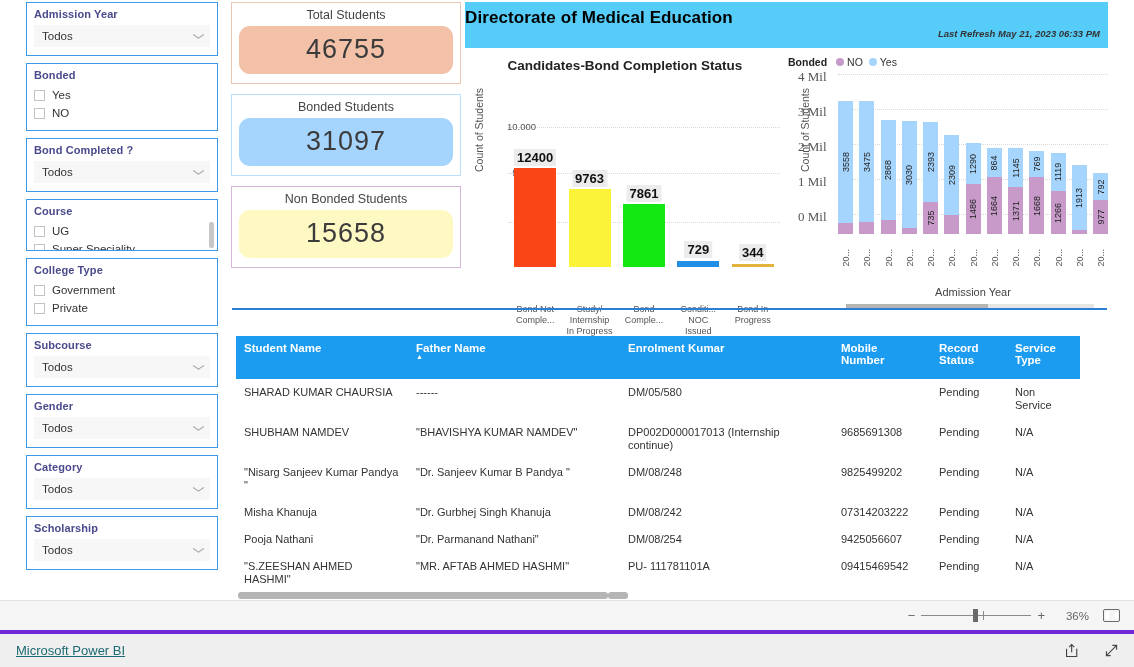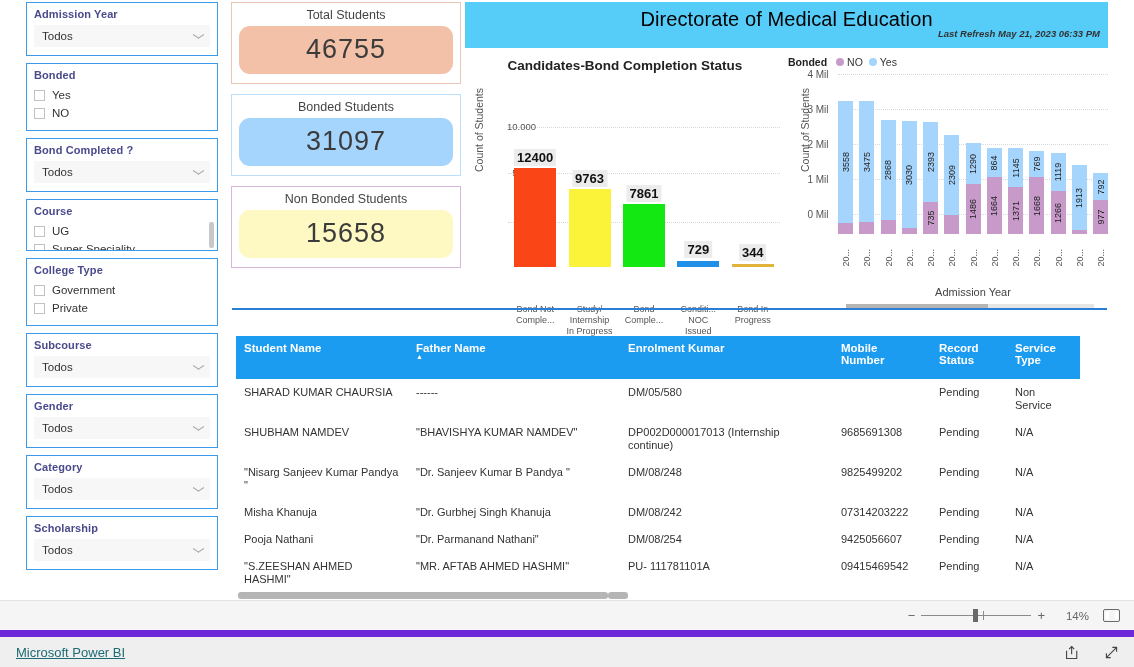--- a/index.html
+++ b/index.html
@@ -69,21 +69,21 @@
   .kpi-value.peach  { background: #f2c1a8; }
   .kpi-value.blue   { background: #a5d4fd; }
   .kpi-value.purple { background: #fef9c3; }
 
   
   .banner {
     position: absolute; left: 465px; top: 2px; width: 643px; height: 46px;
     background: #56ccf8; color: #000;
   }
   .banner-title {
-    text-align: center; font-size: 20px; font-weight: normal; padding-top: 6px;
+    text-align: left; font-size: 17px; font-weight: bold; padding-top: 6px;
     letter-spacing: .1px;
   }
   .banner-sub {
     text-align: center; font-size: 11.5px; font-weight: bold; margin-top: 2px;
   }
   .banner-refresh {
     position: absolute; right: 8px; top: 26px; font-size: 9.5px;
     font-style: italic; font-weight: bold; color: #333;
   }
 
@@ -132,22 +132,22 @@
   .legend-title { font-weight: bold; color: #222; margin-right: 3px; }
   .legend-item { display: flex; align-items: center; gap: 3px; color: #333; }
   .dot { width: 8px; height: 8px; border-radius: 50%; display: inline-block; }
   .c2-plot { position: absolute; left: 0; top: 18px; width: 324px; height: 160px; }
   .c2-ylabel {
     position: absolute; left: -46px; top: 50px; width: 130px;
     transform: rotate(-90deg); transform-origin: center;
     font-size: 10.5px; color: #555; text-align: center;
   }
   .c2-ytick {
-    position: absolute; right: 272px; font-size: 10px; color: #555;
-    text-align: center; width: 40px;
+    position: absolute; right: 272px; font-size: 13px; color: #555;
+    text-align: left; width: 40px; font-family: Liberation Serif, serif;
   }
   .c2-grid { position: absolute; left: 52px; right: 2px; height: 0; border-top: 1px dotted #d8d8d8; }
   .c2-bars {
     position: absolute; left: 52px; right: 2px; bottom: 0; height: 140px;
     display: flex; align-items: flex-end; justify-content: space-between;
   }
   .c2-col { width: 15px; display: flex; flex-direction: column; justify-content: flex-end; height: 100%; }
   .seg { position: relative; width: 100%; }
   .seg-lbl {
     position: absolute; left: 50%; top: 50%;
@@ -225,21 +225,21 @@
     position: relative;
   }
   .fit-icon::before, .fit-icon::after {
     content: ""; position: absolute; top: 2px; bottom: 2px; width: 3px; background: #fff;
   }
   .fit-icon::before { left: 1.5px; }
   .fit-icon::after { right: 1.5px; }
 
   .footerbar {
     position: absolute; left: 0; bottom: 0; width: 1134px; height: 37px;
-    background: #efefef; border-top: 7px solid #6d28d9;
+    background: #efefef; border-top: 4px solid #6d28d9;
     display: flex; align-items: center; justify-content: space-between;
     padding: 0 14px 0 16px;
   }
   .pbi-link {
     color: #1d6b72; font-size: 13px; text-decoration: underline; font-weight: normal;
   }
   .footer-icons { display: flex; align-items: center; gap: 22px; }
   .ico { width: 17px; height: 17px; color: #444; }
 </style>
 </head>
@@ -643,21 +643,21 @@
 
   <div class="statusbar">
     <div class="zoom-ctrl">
       <span>−</span>
       <span class="zoom-track">
         <span class="zoom-thumb"></span>
         <span class="zoom-tick"></span>
       </span>
       <span>+</span>
     </div>
-    <div class="zoom-pct">14%</div>
+    <div class="zoom-pct">36%</div>
     <div class="fit-icon"></div>
   </div>
 
   <div class="footerbar">
     <a class="pbi-link">Microsoft Power BI</a>
     <div class="footer-icons">
       <span class="ico">
         <svg viewBox="0 0 20 20" width="17" height="17" fill="none" stroke="#444" stroke-width="1.3">
           <path d="M3 8v9h12V8"></path>
             <path d="M9 12V3"></path>

